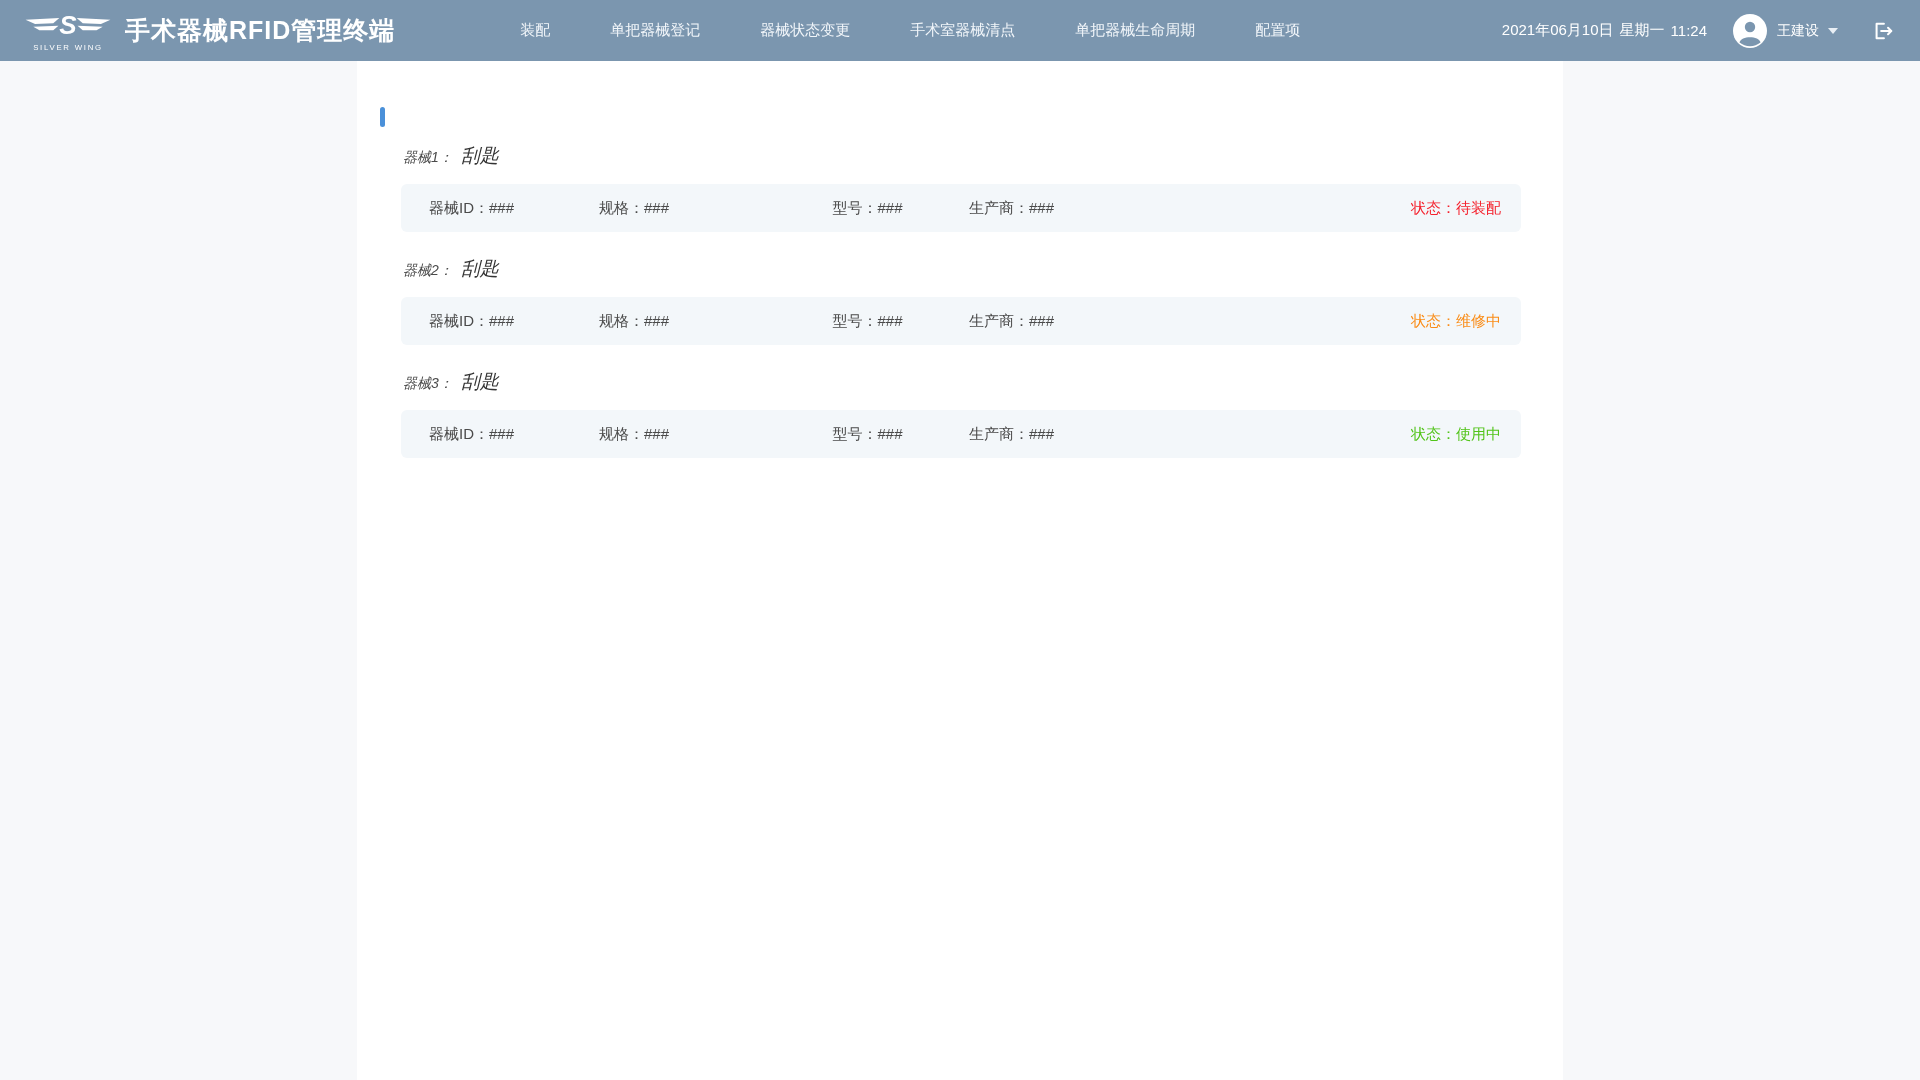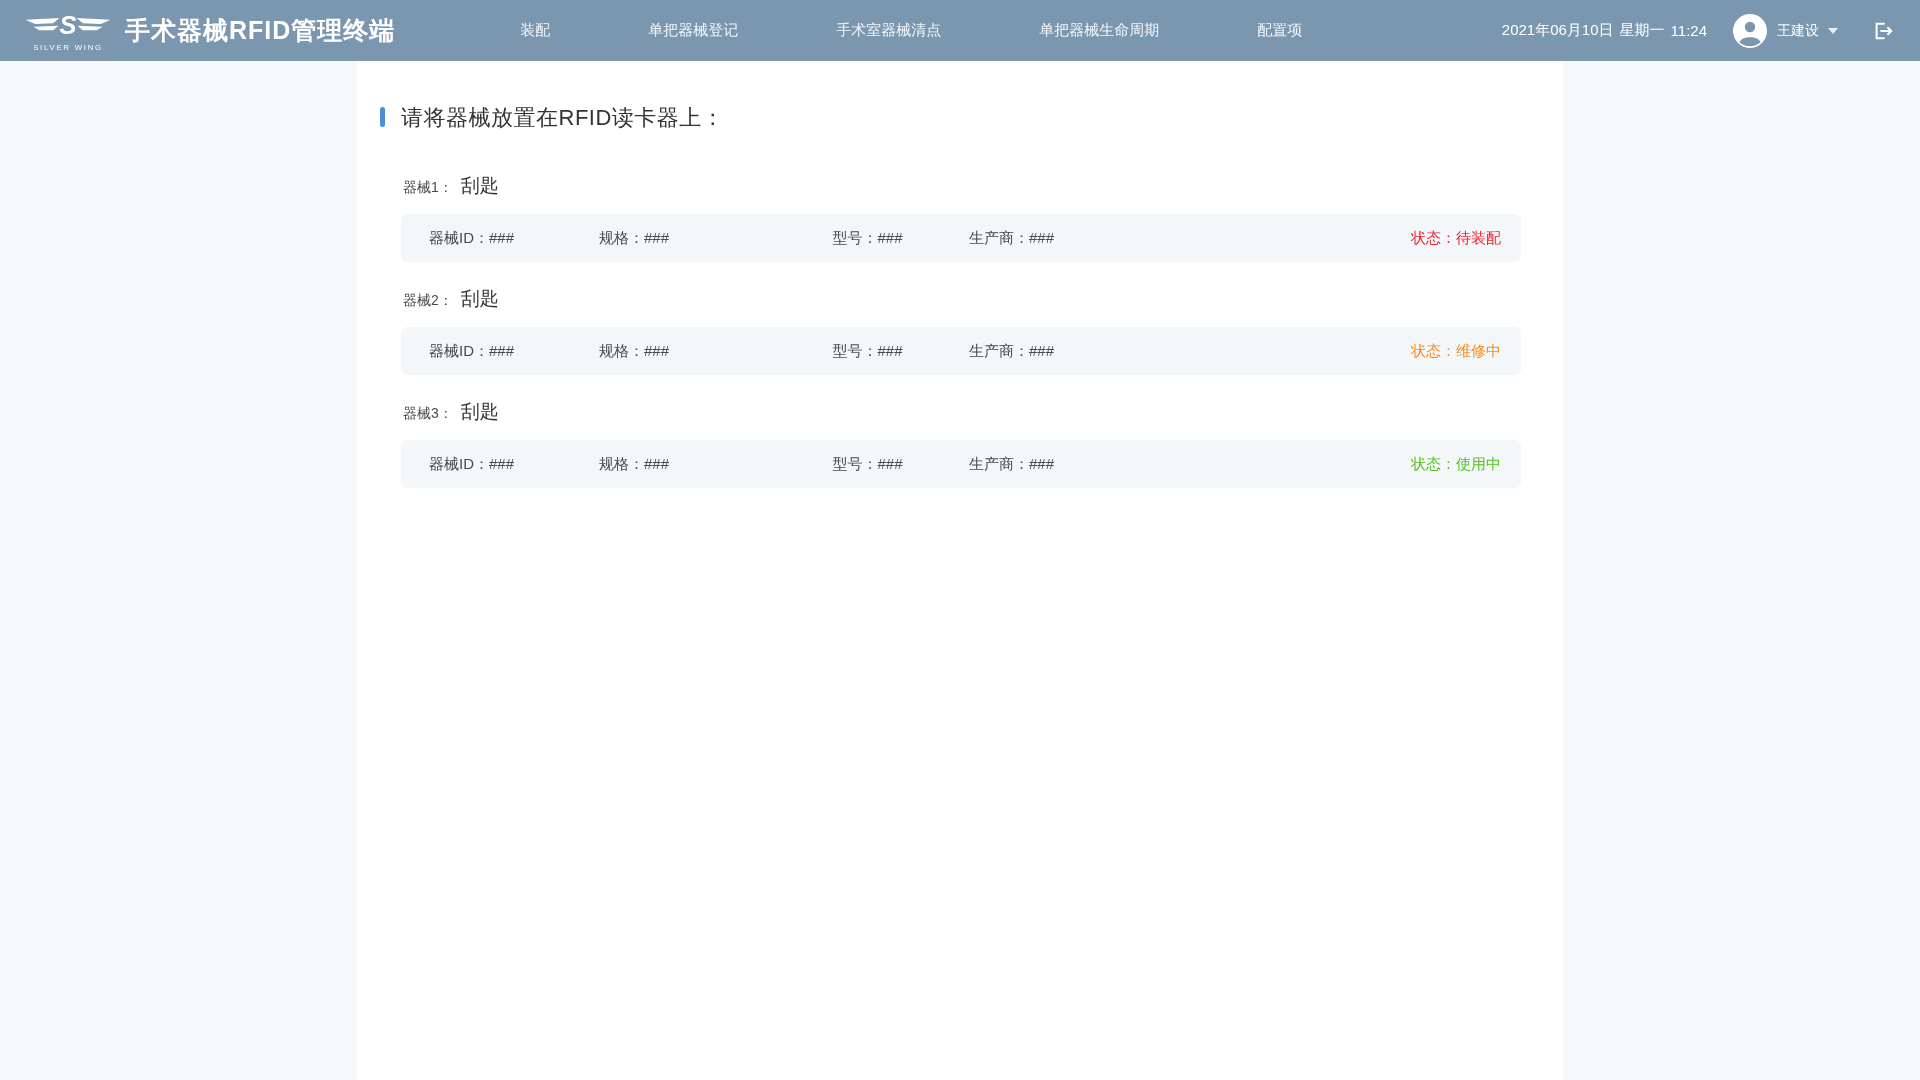--- a/index.html
+++ b/index.html
@@ -12,21 +12,21 @@
 
   
   .app-header {
     height:61px; background:#7b96af; display:flex; align-items:stretch;
     color:#fff; white-space:nowrap;
   }
   .brand { display:flex; align-items:center; gap:13px; padding-left:24px; }
   .brand-logo { display:block; }
   .app-title { font-size:25px; font-weight:bold; letter-spacing:1px; color:#fff; }
 
-  .main-nav { display:flex; align-items:stretch; margin-left:95px;gap:38px; }
+  .main-nav { display:flex; align-items:stretch; margin-left:95px; }
   .nav-item {
     display:flex; align-items:center; padding:0 30px; font-size:15px;
     color:#f2f6fa; cursor:pointer;
   }
   .nav-item.active { background:#6b89a4; }
 
   .header-right { margin-left:auto; display:flex; align-items:center; padding-right:26px; }
   .clock { display:flex; align-items:center; gap:6px; font-size:15px; color:#fff; }
   .avatar { width:34px; height:34px; margin-left:26px; }
   .user-name { font-size:14px; margin-left:10px; cursor:pointer; }
@@ -43,21 +43,21 @@
     padding:42px 42px 0 44px;
   }
   .page-heading { position:relative; display:flex; align-items:center; margin-bottom:40px; }
   .accent-bar {
     position:absolute; left:-21px; top:4px; width:5px; height:20px;
     border-radius:3px; background:#4a90d9;
   }
   .page-heading h2 { font-size:22px; font-weight:normal; color:#333; letter-spacing:0.5px; }
 
   .group { margin-bottom:24px; }
-  .group-label { margin:0 0 15px 2px; display:flex; align-items:baseline; }
+  .group-label { margin:0 0 15px 2px; display:flex; align-items:baseline;font-style:italic; }
   .idx { font-size:14px; color:#4a4a4a; }
   .iname { font-size:19px; color:#333; margin-left:8px; }
 
   .detail-row {
     width:1120px; height:48px; background:#f3f7fa; border-radius:6px;
     display:flex; align-items:center; padding:0 20px 0 28px;
     font-size:15px; color:#4a4a4a;
   }
   .field { display:inline-flex; }
   .f1 { width:170px; } .f2 { width:167px; } .f3 { width:203px;justify-content:center; } .f4 { flex:1; }
@@ -77,20 +77,21 @@
         <text x="50" y="34" text-anchor="middle" font-size="30" font-style="italic" font-weight="bold" font-family="Liberation Sans, sans-serif">S</text>
         <text x="50" y="52" text-anchor="middle" font-size="9" letter-spacing="2" font-family="Liberation Sans, sans-serif">SILVER WING</text>
       </g>
     </svg>
     <span class="app-title">手术器械RFID管理终端</span>
   </div>
 
   <nav class="main-nav">
     <div class="nav-item">装配</div>
     <div class="nav-item">单把器械登记</div>
+    <div class="nav-item">器械状态变更</div>
     <div class="nav-item">手术室器械清点</div>
     <div class="nav-item">单把器械生命周期</div>
     <div class="nav-item">配置项</div>
   </nav>
 
   <div class="header-right">
     <div class="clock">
       <span>2021年06月10日</span>
       <span>星期一</span>
       <span>11:24</span>
@@ -108,21 +109,20 @@
         <path d="M10 12 H21"></path>
         <path d="M17.5 8.5 L21 12 L17.5 15.5"></path>
       </svg>
     </span>
   </div>
 </header>
 
 <main class="content">
   <div class="page-heading">
     <span class="accent-bar"></span>
-    <h2>请将器械放置在RFID读卡器上：</h2>
   </div>
 
   <section class="group">
     <div class="group-label">
       <span class="idx">器械1：</span>
       <span class="iname">刮匙</span>
     </div>
     <div class="detail-row">
       <span class="field f1">
           <span>器械ID：</span>

